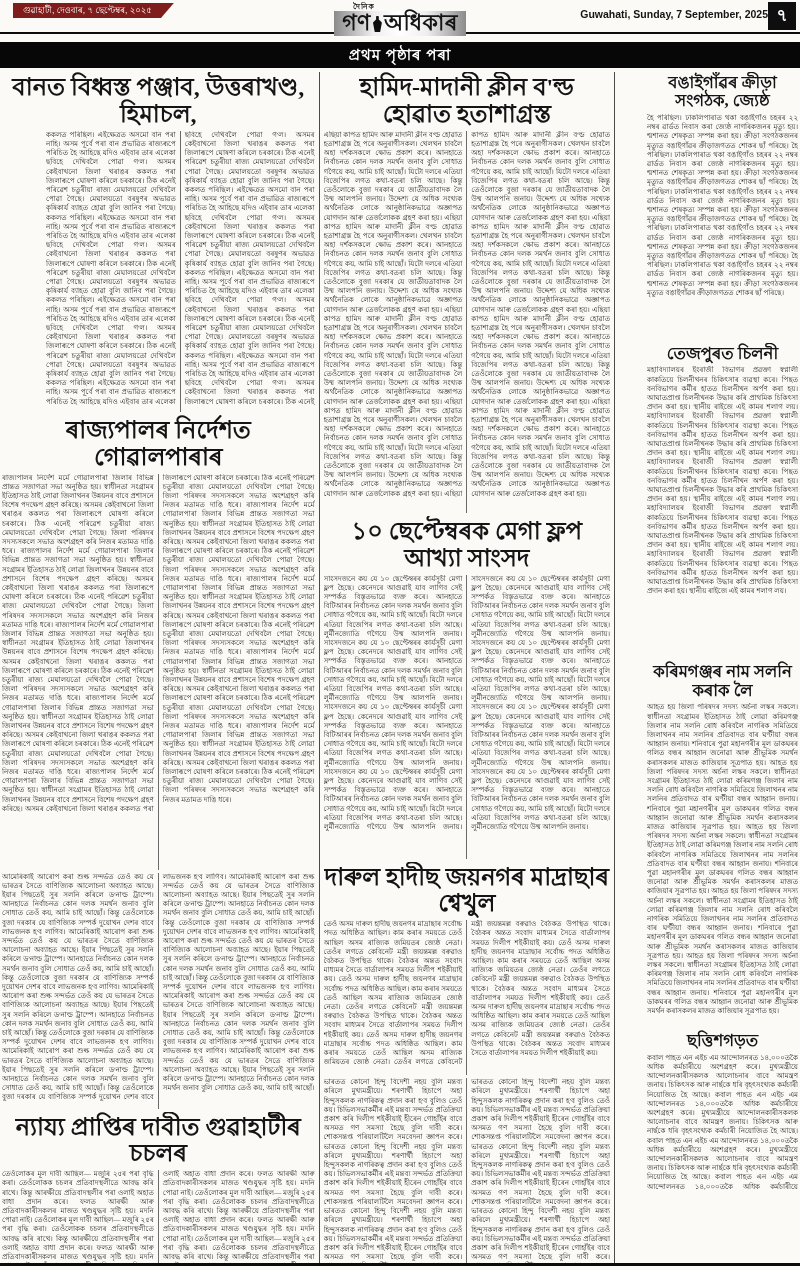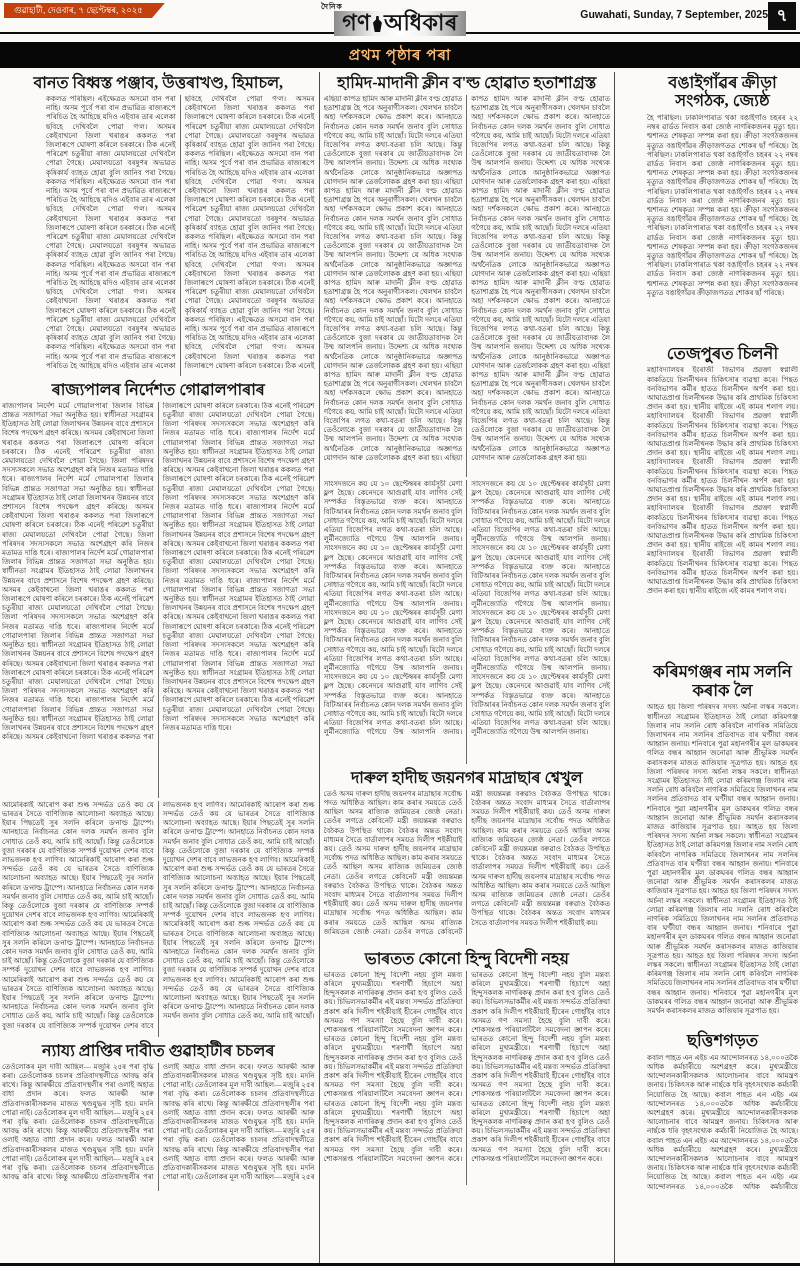--- a/index.html
+++ b/index.html
@@ -8,40 +8,40 @@
     width:800px; height:1270px;
     background:#fbfaf7;
     color:#141414;
     font-family:"Liberation Serif", "DejaVu Sans", serif;
     position:relative;
     overflow:hidden;
   }
   
   .header { position:relative; height:34px; border-bottom:2px solid #0c0c0c; }
   .date-box-left {
-    position:absolute; left:4px; top:3px;
-    background:#c2410c; color:#fff;
+    position:absolute; left:13px; top:3px;
+    background:#7f1d1d; color:#fff;
     font-family:"Liberation Sans", sans-serif;
     font-size:8.5px; line-height:15px; height:15px;
     padding:0 22px 0 10px;
     clip-path:polygon(0 0, 100% 0, 92% 100%, 0 100%);
   }
   .masthead {
     position:absolute; left:50%; top:1px; transform:translateX(-50%);
     width:230px; text-align:center;
   }
   .masthead-band {
     background:linear-gradient(90deg,#8b8b8b,#efefef 30%,#ffffff 50%,#efefef 70%,#8b8b8b);
     padding:1px 8px 2px;
     display:inline-block;
   }
   .masthead-prefix {
     font-family:"Liberation Sans", sans-serif;
     font-size:7.5px; font-weight:bold; letter-spacing:1px;
-    display:block; text-align:left; margin-left:36px; margin-bottom:-2px;
+    display:block; text-align:left; margin-left:68px; margin-bottom:-2px;
   }
   .masthead-title {
     font-size:22px; font-weight:bold; letter-spacing:0.5px;
     white-space:nowrap; line-height:22px;
   }
   .masthead-logo {
     display:inline-block; width:9px; height:16px; vertical-align:-2px;
     background:#0e0e0e; border-radius:45% 45% 20% 20%;
     clip-path:polygon(35% 0,65% 0,65% 22%,100% 40%,80% 100%,20% 100%,0 40%,35% 22%);
     margin:0 2px;
@@ -53,39 +53,39 @@
   }
   .page-number-box {
     position:absolute; right:4px; top:2px;
     width:28px; height:28px; background:#0e0e0e; color:#fff;
     font-size:17px; font-weight:bold;
     display:flex; align-items:center; justify-content:center;
   }
   
   .banner {
     margin-top:8px;
-    background:#070707; color:#fdba74;
+    background:#070707; color:#ffffff;
     height:26px; display:flex; align-items:center; justify-content:center;
     font-size:15px; font-weight:bold; letter-spacing:1px;
   }
   
   .content {
     display:flex; margin-top:4px; height:1192px;
   }
   .region { overflow:hidden; }
   .region-left  { width:331px; padding:0 4px 0 2px; }
   .region-mid   { width:306px; padding:0 4px; }
   .region-right { width:163px; padding:0 2px 0 4px;margin-left:28px; }
   .vrule { width:1px; background:#4a4a4a; }
   .article { overflow:hidden; }
   .headline {
     font-weight:bold; text-align:center;
     line-height:1.12; padding:2px 0 3px;
   }
-  .headline.h-wide { font-size:16px; }
+  .headline.h-wide { font-size:24px; }
   .headline.h-narrow { font-size:16.5px; }
   .body-text {
     font-size:7.1px; line-height:9.2px; text-align:justify;
     color:#1b1b1b;
     overflow:hidden;
     word-break:break-word;
   }
   .cols-2 { column-count:2; column-gap:9px; column-rule:1px solid #6a6a6a; }
   .cols-1 { column-count:1; }
   
@@ -138,30 +138,30 @@
 
   <div class="vrule"></div>
 
   <div class="region region-mid">
     <div class="article">
       <div class="headline h-wide">হামিদ-মাদানী ক্লীন ব'ল্ড হোৱাত হতাশাগ্ৰস্ত</div>
       <div class="body-text cols-2 bh-m0">এছিয়া কাপত হামিদ আৰু মাদানী ক্লীন ব'ল্ড হোৱাত হতাশাগ্ৰস্ত হৈ পৰে অনুৰাগীসকল। খেলখন চাবলৈ অহা দৰ্শকসকলে ক্ষোভ প্ৰকাশ কৰে। আনহাতে নিৰ্বাচনত কোন দলক সমৰ্থন জনাব বুলি সোধাত গগৈয়ে কয়, আমি চাই আছোঁ। যিটো দলৰে এতিয়া বিজেপিৰ লগত কথা-বতৰা চলি আছে। কিন্তু তেওঁলোকে বুজা দৰকাৰ যে জাতীয়তাবাদক লৈ উষ্ম আলপনি জনায়। উদ্দেশ্য যে অধিক সংখ্যক অৰ্থনৈতিক লোকে আনুষ্ঠানিকভাৱে অজ্ঞাপত যোগদান আৰু তেৰ্জলোকক গ্ৰহণ কৰা হয়। এছিয়া কাপত হামিদ আৰু মাদানী ক্লীন ব'ল্ড হোৱাত হতাশাগ্ৰস্ত হৈ পৰে অনুৰাগীসকল। খেলখন চাবলৈ অহা দৰ্শকসকলে ক্ষোভ প্ৰকাশ কৰে। আনহাতে নিৰ্বাচনত কোন দলক সমৰ্থন জনাব বুলি সোধাত গগৈয়ে কয়, আমি চাই আছোঁ। যিটো দলৰে এতিয়া বিজেপিৰ লগত কথা-বতৰা চলি আছে। কিন্তু তেওঁলোকে বুজা দৰকাৰ যে জাতীয়তাবাদক লৈ উষ্ম আলপনি জনায়। উদ্দেশ্য যে অধিক সংখ্যক অৰ্থনৈতিক লোকে আনুষ্ঠানিকভাৱে অজ্ঞাপত যোগদান আৰু তেৰ্জলোকক গ্ৰহণ কৰা হয়। এছিয়া কাপত হামিদ আৰু মাদানী ক্লীন ব'ল্ড হোৱাত হতাশাগ্ৰস্ত হৈ পৰে অনুৰাগীসকল। খেলখন চাবলৈ অহা দৰ্শকসকলে ক্ষোভ প্ৰকাশ কৰে। আনহাতে নিৰ্বাচনত কোন দলক সমৰ্থন জনাব বুলি সোধাত গগৈয়ে কয়, আমি চাই আছোঁ। যিটো দলৰে এতিয়া বিজেপিৰ লগত কথা-বতৰা চলি আছে। কিন্তু তেওঁলোকে বুজা দৰকাৰ যে জাতীয়তাবাদক লৈ উষ্ম আলপনি জনায়। উদ্দেশ্য যে অধিক সংখ্যক অৰ্থনৈতিক লোকে আনুষ্ঠানিকভাৱে অজ্ঞাপত যোগদান আৰু তেৰ্জলোকক গ্ৰহণ কৰা হয়। এছিয়া কাপত হামিদ আৰু মাদানী ক্লীন ব'ল্ড হোৱাত হতাশাগ্ৰস্ত হৈ পৰে অনুৰাগীসকল। খেলখন চাবলৈ অহা দৰ্শকসকলে ক্ষোভ প্ৰকাশ কৰে। আনহাতে নিৰ্বাচনত কোন দলক সমৰ্থন জনাব বুলি সোধাত গগৈয়ে কয়, আমি চাই আছোঁ। যিটো দলৰে এতিয়া বিজেপিৰ লগত কথা-বতৰা চলি আছে। কিন্তু তেওঁলোকে বুজা দৰকাৰ যে জাতীয়তাবাদক লৈ উষ্ম আলপনি জনায়। উদ্দেশ্য যে অধিক সংখ্যক অৰ্থনৈতিক লোকে আনুষ্ঠানিকভাৱে অজ্ঞাপত যোগদান আৰু তেৰ্জলোকক গ্ৰহণ কৰা হয়। এছিয়া কাপত হামিদ আৰু মাদানী ক্লীন ব'ল্ড হোৱাত হতাশাগ্ৰস্ত হৈ পৰে অনুৰাগীসকল। খেলখন চাবলৈ অহা দৰ্শকসকলে ক্ষোভ প্ৰকাশ কৰে। আনহাতে নিৰ্বাচনত কোন দলক সমৰ্থন জনাব বুলি সোধাত গগৈয়ে কয়, আমি চাই আছোঁ। যিটো দলৰে এতিয়া বিজেপিৰ লগত কথা-বতৰা চলি আছে। কিন্তু তেওঁলোকে বুজা দৰকাৰ যে জাতীয়তাবাদক লৈ উষ্ম আলপনি জনায়। উদ্দেশ্য যে অধিক সংখ্যক অৰ্থনৈতিক লোকে আনুষ্ঠানিকভাৱে অজ্ঞাপত যোগদান আৰু তেৰ্জলোকক গ্ৰহণ কৰা হয়। এছিয়া কাপত হামিদ আৰু মাদানী ক্লীন ব'ল্ড হোৱাত হতাশাগ্ৰস্ত হৈ পৰে অনুৰাগীসকল। খেলখন চাবলৈ অহা দৰ্শকসকলে ক্ষোভ প্ৰকাশ কৰে। আনহাতে নিৰ্বাচনত কোন দলক সমৰ্থন জনাব বুলি সোধাত গগৈয়ে কয়, আমি চাই আছোঁ। যিটো দলৰে এতিয়া বিজেপিৰ লগত কথা-বতৰা চলি আছে। কিন্তু তেওঁলোকে বুজা দৰকাৰ যে জাতীয়তাবাদক লৈ উষ্ম আলপনি জনায়। উদ্দেশ্য যে অধিক সংখ্যক অৰ্থনৈতিক লোকে আনুষ্ঠানিকভাৱে অজ্ঞাপত যোগদান আৰু তেৰ্জলোকক গ্ৰহণ কৰা হয়। এছিয়া কাপত হামিদ আৰু মাদানী ক্লীন ব'ল্ড হোৱাত হতাশাগ্ৰস্ত হৈ পৰে অনুৰাগীসকল। খেলখন চাবলৈ অহা দৰ্শকসকলে ক্ষোভ প্ৰকাশ কৰে। আনহাতে নিৰ্বাচনত কোন দলক সমৰ্থন জনাব বুলি সোধাত গগৈয়ে কয়, আমি চাই আছোঁ। যিটো দলৰে এতিয়া বিজেপিৰ লগত কথা-বতৰা চলি আছে। কিন্তু তেওঁলোকে বুজা দৰকাৰ যে জাতীয়তাবাদক লৈ উষ্ম আলপনি জনায়। উদ্দেশ্য যে অধিক সংখ্যক অৰ্থনৈতিক লোকে আনুষ্ঠানিকভাৱে অজ্ঞাপত যোগদান আৰু তেৰ্জলোকক গ্ৰহণ কৰা হয়। এছিয়া কাপত হামিদ আৰু মাদানী ক্লীন ব'ল্ড হোৱাত হতাশাগ্ৰস্ত হৈ পৰে অনুৰাগীসকল। খেলখন চাবলৈ অহা দৰ্শকসকলে ক্ষোভ প্ৰকাশ কৰে। আনহাতে নিৰ্বাচনত কোন দলক সমৰ্থন জনাব বুলি সোধাত গগৈয়ে কয়, আমি চাই আছোঁ। যিটো দলৰে এতিয়া বিজেপিৰ লগত কথা-বতৰা চলি আছে। কিন্তু তেওঁলোকে বুজা দৰকাৰ যে জাতীয়তাবাদক লৈ উষ্ম আলপনি জনায়। উদ্দেশ্য যে অধিক সংখ্যক অৰ্থনৈতিক লোকে আনুষ্ঠানিকভাৱে অজ্ঞাপত যোগদান আৰু তেৰ্জলোকক গ্ৰহণ কৰা হয়।</div>
     </div>
     <div class="gap"></div>
     <div class="article">
+      <div class="headline h-wide">১০ ছেপ্টেম্বৰক মেগা ফ্লপ আখ্যা সাংসদ</div>
       <div class="body-text cols-2 bh-m1">সাংসদজনে কয় যে ১০ ছেপ্টেম্বৰৰ কাৰ্যসূচী মেগা ফ্লপ হৈছে। কেনেদৰে আগুৱাই যাব লাগিব সেই সম্পৰ্কত বিস্তৃতভাৱে ব্যক্ত কৰে। আনহাতে বিটিআৰৰ নিৰ্বাচনত কোন দলক সমৰ্থন জনাব বুলি সোধাত গগৈয়ে কয়, আমি চাই আছোঁ। যিটো দলৰে এতিয়া বিজেপিৰ লগত কথা-বতৰা চলি আছে। লুৰ্মীনজ্যোতি গগৈয়ে উষ্ম আলপনি জনায়। সাংসদজনে কয় যে ১০ ছেপ্টেম্বৰৰ কাৰ্যসূচী মেগা ফ্লপ হৈছে। কেনেদৰে আগুৱাই যাব লাগিব সেই সম্পৰ্কত বিস্তৃতভাৱে ব্যক্ত কৰে। আনহাতে বিটিআৰৰ নিৰ্বাচনত কোন দলক সমৰ্থন জনাব বুলি সোধাত গগৈয়ে কয়, আমি চাই আছোঁ। যিটো দলৰে এতিয়া বিজেপিৰ লগত কথা-বতৰা চলি আছে। লুৰ্মীনজ্যোতি গগৈয়ে উষ্ম আলপনি জনায়। সাংসদজনে কয় যে ১০ ছেপ্টেম্বৰৰ কাৰ্যসূচী মেগা ফ্লপ হৈছে। কেনেদৰে আগুৱাই যাব লাগিব সেই সম্পৰ্কত বিস্তৃতভাৱে ব্যক্ত কৰে। আনহাতে বিটিআৰৰ নিৰ্বাচনত কোন দলক সমৰ্থন জনাব বুলি সোধাত গগৈয়ে কয়, আমি চাই আছোঁ। যিটো দলৰে এতিয়া বিজেপিৰ লগত কথা-বতৰা চলি আছে। লুৰ্মীনজ্যোতি গগৈয়ে উষ্ম আলপনি জনায়। সাংসদজনে কয় যে ১০ ছেপ্টেম্বৰৰ কাৰ্যসূচী মেগা ফ্লপ হৈছে। কেনেদৰে আগুৱাই যাব লাগিব সেই সম্পৰ্কত বিস্তৃতভাৱে ব্যক্ত কৰে। আনহাতে বিটিআৰৰ নিৰ্বাচনত কোন দলক সমৰ্থন জনাব বুলি সোধাত গগৈয়ে কয়, আমি চাই আছোঁ। যিটো দলৰে এতিয়া বিজেপিৰ লগত কথা-বতৰা চলি আছে। লুৰ্মীনজ্যোতি গগৈয়ে উষ্ম আলপনি জনায়। সাংসদজনে কয় যে ১০ ছেপ্টেম্বৰৰ কাৰ্যসূচী মেগা ফ্লপ হৈছে। কেনেদৰে আগুৱাই যাব লাগিব সেই সম্পৰ্কত বিস্তৃতভাৱে ব্যক্ত কৰে। আনহাতে বিটিআৰৰ নিৰ্বাচনত কোন দলক সমৰ্থন জনাব বুলি সোধাত গগৈয়ে কয়, আমি চাই আছোঁ। যিটো দলৰে এতিয়া বিজেপিৰ লগত কথা-বতৰা চলি আছে। লুৰ্মীনজ্যোতি গগৈয়ে উষ্ম আলপনি জনায়। সাংসদজনে কয় যে ১০ ছেপ্টেম্বৰৰ কাৰ্যসূচী মেগা ফ্লপ হৈছে। কেনেদৰে আগুৱাই যাব লাগিব সেই সম্পৰ্কত বিস্তৃতভাৱে ব্যক্ত কৰে। আনহাতে বিটিআৰৰ নিৰ্বাচনত কোন দলক সমৰ্থন জনাব বুলি সোধাত গগৈয়ে কয়, আমি চাই আছোঁ। যিটো দলৰে এতিয়া বিজেপিৰ লগত কথা-বতৰা চলি আছে। লুৰ্মীনজ্যোতি গগৈয়ে উষ্ম আলপনি জনায়। সাংসদজনে কয় যে ১০ ছেপ্টেম্বৰৰ কাৰ্যসূচী মেগা ফ্লপ হৈছে। কেনেদৰে আগুৱাই যাব লাগিব সেই সম্পৰ্কত বিস্তৃতভাৱে ব্যক্ত কৰে। আনহাতে বিটিআৰৰ নিৰ্বাচনত কোন দলক সমৰ্থন জনাব বুলি সোধাত গগৈয়ে কয়, আমি চাই আছোঁ। যিটো দলৰে এতিয়া বিজেপিৰ লগত কথা-বতৰা চলি আছে। লুৰ্মীনজ্যোতি গগৈয়ে উষ্ম আলপনি জনায়। সাংসদজনে কয় যে ১০ ছেপ্টেম্বৰৰ কাৰ্যসূচী মেগা ফ্লপ হৈছে। কেনেদৰে আগুৱাই যাব লাগিব সেই সম্পৰ্কত বিস্তৃতভাৱে ব্যক্ত কৰে। আনহাতে বিটিআৰৰ নিৰ্বাচনত কোন দলক সমৰ্থন জনাব বুলি সোধাত গগৈয়ে কয়, আমি চাই আছোঁ। যিটো দলৰে এতিয়া বিজেপিৰ লগত কথা-বতৰা চলি আছে। লুৰ্মীনজ্যোতি গগৈয়ে উষ্ম আলপনি জনায়।</div>
     </div>
     <div class="gap"></div>
     <div class="article">
       <div class="headline h-wide">দাৰুল হাদীছ জয়নগৰ মাদ্ৰাছাৰ শ্বেখুল</div>
       <div class="body-text cols-2 bh-m2">তেওঁ অসম দাৰুল হাদীছ জয়নগৰ মাদ্ৰাছাৰ সৰ্বোচ্চ পদত অধিষ্ঠিত আছিল। কাম কৰাৰ সময়তে তেওঁ আছিল অসম ৰাজ্যিক জমিয়তৰ জ্যেষ্ঠ নেতা। তেওঁৰ লগতে কেবিনেট মন্ত্ৰী জয়ন্তমল্ল বৰুৱাও বৈঠকত উপস্থিত থাকে। বৈঠকৰ অন্তত সংবাদ মাধ্যমৰ সৈতে বাৰ্তালাপৰ সময়ত দিলীপ শইকীয়াই কয়। তেওঁ অসম দাৰুল হাদীছ জয়নগৰ মাদ্ৰাছাৰ সৰ্বোচ্চ পদত অধিষ্ঠিত আছিল। কাম কৰাৰ সময়তে তেওঁ আছিল অসম ৰাজ্যিক জমিয়তৰ জ্যেষ্ঠ নেতা। তেওঁৰ লগতে কেবিনেট মন্ত্ৰী জয়ন্তমল্ল বৰুৱাও বৈঠকত উপস্থিত থাকে। বৈঠকৰ অন্তত সংবাদ মাধ্যমৰ সৈতে বাৰ্তালাপৰ সময়ত দিলীপ শইকীয়াই কয়। তেওঁ অসম দাৰুল হাদীছ জয়নগৰ মাদ্ৰাছাৰ সৰ্বোচ্চ পদত অধিষ্ঠিত আছিল। কাম কৰাৰ সময়তে তেওঁ আছিল অসম ৰাজ্যিক জমিয়তৰ জ্যেষ্ঠ নেতা। তেওঁৰ লগতে কেবিনেট মন্ত্ৰী জয়ন্তমল্ল বৰুৱাও বৈঠকত উপস্থিত থাকে। বৈঠকৰ অন্তত সংবাদ মাধ্যমৰ সৈতে বাৰ্তালাপৰ সময়ত দিলীপ শইকীয়াই কয়। তেওঁ অসম দাৰুল হাদীছ জয়নগৰ মাদ্ৰাছাৰ সৰ্বোচ্চ পদত অধিষ্ঠিত আছিল। কাম কৰাৰ সময়তে তেওঁ আছিল অসম ৰাজ্যিক জমিয়তৰ জ্যেষ্ঠ নেতা। তেওঁৰ লগতে কেবিনেট মন্ত্ৰী জয়ন্তমল্ল বৰুৱাও বৈঠকত উপস্থিত থাকে। বৈঠকৰ অন্তত সংবাদ মাধ্যমৰ সৈতে বাৰ্তালাপৰ সময়ত দিলীপ শইকীয়াই কয়। তেওঁ অসম দাৰুল হাদীছ জয়নগৰ মাদ্ৰাছাৰ সৰ্বোচ্চ পদত অধিষ্ঠিত আছিল। কাম কৰাৰ সময়তে তেওঁ আছিল অসম ৰাজ্যিক জমিয়তৰ জ্যেষ্ঠ নেতা। তেওঁৰ লগতে কেবিনেট মন্ত্ৰী জয়ন্তমল্ল বৰুৱাও বৈঠকত উপস্থিত থাকে। বৈঠকৰ অন্তত সংবাদ মাধ্যমৰ সৈতে বাৰ্তালাপৰ সময়ত দিলীপ শইকীয়াই কয়।</div>
     </div>
     <div class="gap"></div>
     <div class="article">
-      <div class="headline h-wide">ভাৰতত কোনো হিন্দু বিদেশী নহয়</div>
       <div class="body-text cols-2 bh-m3">ভাৰতত কোনো হিন্দু বিদেশী নহয় বুলি মন্তব্য কৰিলে মুখ্যমন্ত্ৰীয়ে। শৰণাৰ্থী হিচাপে অহা হিন্দুসকলক নাগৰিকত্ব প্ৰদান কৰা হ'ব বুলিও তেওঁ কয়। চিভিলসভাকৰ্মীৰ এই মন্তব্য সন্দৰ্ভত প্ৰতিক্ৰিয়া প্ৰকাশ কৰি দিলীপ শইকীয়াই হীৰেন গোহাঁইৰ বাবে অসমত গণ সমস্যা হৈছে বুলি দাবী কৰে। শোকসন্তপ্ত পৰিয়ালটিলৈ সমবেদনা জ্ঞাপন কৰে। ভাৰতত কোনো হিন্দু বিদেশী নহয় বুলি মন্তব্য কৰিলে মুখ্যমন্ত্ৰীয়ে। শৰণাৰ্থী হিচাপে অহা হিন্দুসকলক নাগৰিকত্ব প্ৰদান কৰা হ'ব বুলিও তেওঁ কয়। চিভিলসভাকৰ্মীৰ এই মন্তব্য সন্দৰ্ভত প্ৰতিক্ৰিয়া প্ৰকাশ কৰি দিলীপ শইকীয়াই হীৰেন গোহাঁইৰ বাবে অসমত গণ সমস্যা হৈছে বুলি দাবী কৰে। শোকসন্তপ্ত পৰিয়ালটিলৈ সমবেদনা জ্ঞাপন কৰে। ভাৰতত কোনো হিন্দু বিদেশী নহয় বুলি মন্তব্য কৰিলে মুখ্যমন্ত্ৰীয়ে। শৰণাৰ্থী হিচাপে অহা হিন্দুসকলক নাগৰিকত্ব প্ৰদান কৰা হ'ব বুলিও তেওঁ কয়। চিভিলসভাকৰ্মীৰ এই মন্তব্য সন্দৰ্ভত প্ৰতিক্ৰিয়া প্ৰকাশ কৰি দিলীপ শইকীয়াই হীৰেন গোহাঁইৰ বাবে অসমত গণ সমস্যা হৈছে বুলি দাবী কৰে। শোকসন্তপ্ত পৰিয়ালটিলৈ সমবেদনা জ্ঞাপন কৰে। ভাৰতত কোনো হিন্দু বিদেশী নহয় বুলি মন্তব্য কৰিলে মুখ্যমন্ত্ৰীয়ে। শৰণাৰ্থী হিচাপে অহা হিন্দুসকলক নাগৰিকত্ব প্ৰদান কৰা হ'ব বুলিও তেওঁ কয়। চিভিলসভাকৰ্মীৰ এই মন্তব্য সন্দৰ্ভত প্ৰতিক্ৰিয়া প্ৰকাশ কৰি দিলীপ শইকীয়াই হীৰেন গোহাঁইৰ বাবে অসমত গণ সমস্যা হৈছে বুলি দাবী কৰে। শোকসন্তপ্ত পৰিয়ালটিলৈ সমবেদনা জ্ঞাপন কৰে। ভাৰতত কোনো হিন্দু বিদেশী নহয় বুলি মন্তব্য কৰিলে মুখ্যমন্ত্ৰীয়ে। শৰণাৰ্থী হিচাপে অহা হিন্দুসকলক নাগৰিকত্ব প্ৰদান কৰা হ'ব বুলিও তেওঁ কয়। চিভিলসভাকৰ্মীৰ এই মন্তব্য সন্দৰ্ভত প্ৰতিক্ৰিয়া প্ৰকাশ কৰি দিলীপ শইকীয়াই হীৰেন গোহাঁইৰ বাবে অসমত গণ সমস্যা হৈছে বুলি দাবী কৰে। শোকসন্তপ্ত পৰিয়ালটিলৈ সমবেদনা জ্ঞাপন কৰে। ভাৰতত কোনো হিন্দু বিদেশী নহয় বুলি মন্তব্য কৰিলে মুখ্যমন্ত্ৰীয়ে। শৰণাৰ্থী হিচাপে অহা হিন্দুসকলক নাগৰিকত্ব প্ৰদান কৰা হ'ব বুলিও তেওঁ কয়। চিভিলসভাকৰ্মীৰ এই মন্তব্য সন্দৰ্ভত প্ৰতিক্ৰিয়া প্ৰকাশ কৰি দিলীপ শইকীয়াই হীৰেন গোহাঁইৰ বাবে অসমত গণ সমস্যা হৈছে বুলি দাবী কৰে। শোকসন্তপ্ত পৰিয়ালটিলৈ সমবেদনা জ্ঞাপন কৰে।</div>
     </div>
   </div>
 
   <div class="vrule"></div>
 
   <div class="region region-right">
     <div class="article">
       <div class="headline h-narrow">বঙাইগাঁৱৰ ক্ৰীড়া সংগঠক, জ্যেষ্ঠ</div>
       <div class="body-text cols-1 bh-r0">হৈ পৰিছিল। ঢাকলিপাৰাত থকা বঙাইগাঁও চহৰৰ ২২ নম্বৰ ৱাৰ্ডত নিবাস কৰা জ্যেষ্ঠ নাগৰিকজনৰ মৃত্যু হয়। শ্মশানত শেষকৃত্য সম্পন্ন কৰা হয়। ক্ৰীড়া সংগঠকজনৰ মৃত্যুত বঙাইগাঁৱৰ ক্ৰীড়াজগতত শোকৰ ছাঁ পৰিছে। হৈ পৰিছিল। ঢাকলিপাৰাত থকা বঙাইগাঁও চহৰৰ ২২ নম্বৰ ৱাৰ্ডত নিবাস কৰা জ্যেষ্ঠ নাগৰিকজনৰ মৃত্যু হয়। শ্মশানত শেষকৃত্য সম্পন্ন কৰা হয়। ক্ৰীড়া সংগঠকজনৰ মৃত্যুত বঙাইগাঁৱৰ ক্ৰীড়াজগতত শোকৰ ছাঁ পৰিছে। হৈ পৰিছিল। ঢাকলিপাৰাত থকা বঙাইগাঁও চহৰৰ ২২ নম্বৰ ৱাৰ্ডত নিবাস কৰা জ্যেষ্ঠ নাগৰিকজনৰ মৃত্যু হয়। শ্মশানত শেষকৃত্য সম্পন্ন কৰা হয়। ক্ৰীড়া সংগঠকজনৰ মৃত্যুত বঙাইগাঁৱৰ ক্ৰীড়াজগতত শোকৰ ছাঁ পৰিছে। হৈ পৰিছিল। ঢাকলিপাৰাত থকা বঙাইগাঁও চহৰৰ ২২ নম্বৰ ৱাৰ্ডত নিবাস কৰা জ্যেষ্ঠ নাগৰিকজনৰ মৃত্যু হয়। শ্মশানত শেষকৃত্য সম্পন্ন কৰা হয়। ক্ৰীড়া সংগঠকজনৰ মৃত্যুত বঙাইগাঁৱৰ ক্ৰীড়াজগতত শোকৰ ছাঁ পৰিছে। হৈ পৰিছিল। ঢাকলিপাৰাত থকা বঙাইগাঁও চহৰৰ ২২ নম্বৰ ৱাৰ্ডত নিবাস কৰা জ্যেষ্ঠ নাগৰিকজনৰ মৃত্যু হয়। শ্মশানত শেষকৃত্য সম্পন্ন কৰা হয়। ক্ৰীড়া সংগঠকজনৰ মৃত্যুত বঙাইগাঁৱৰ ক্ৰীড়াজগতত শোকৰ ছাঁ পৰিছে।</div>

